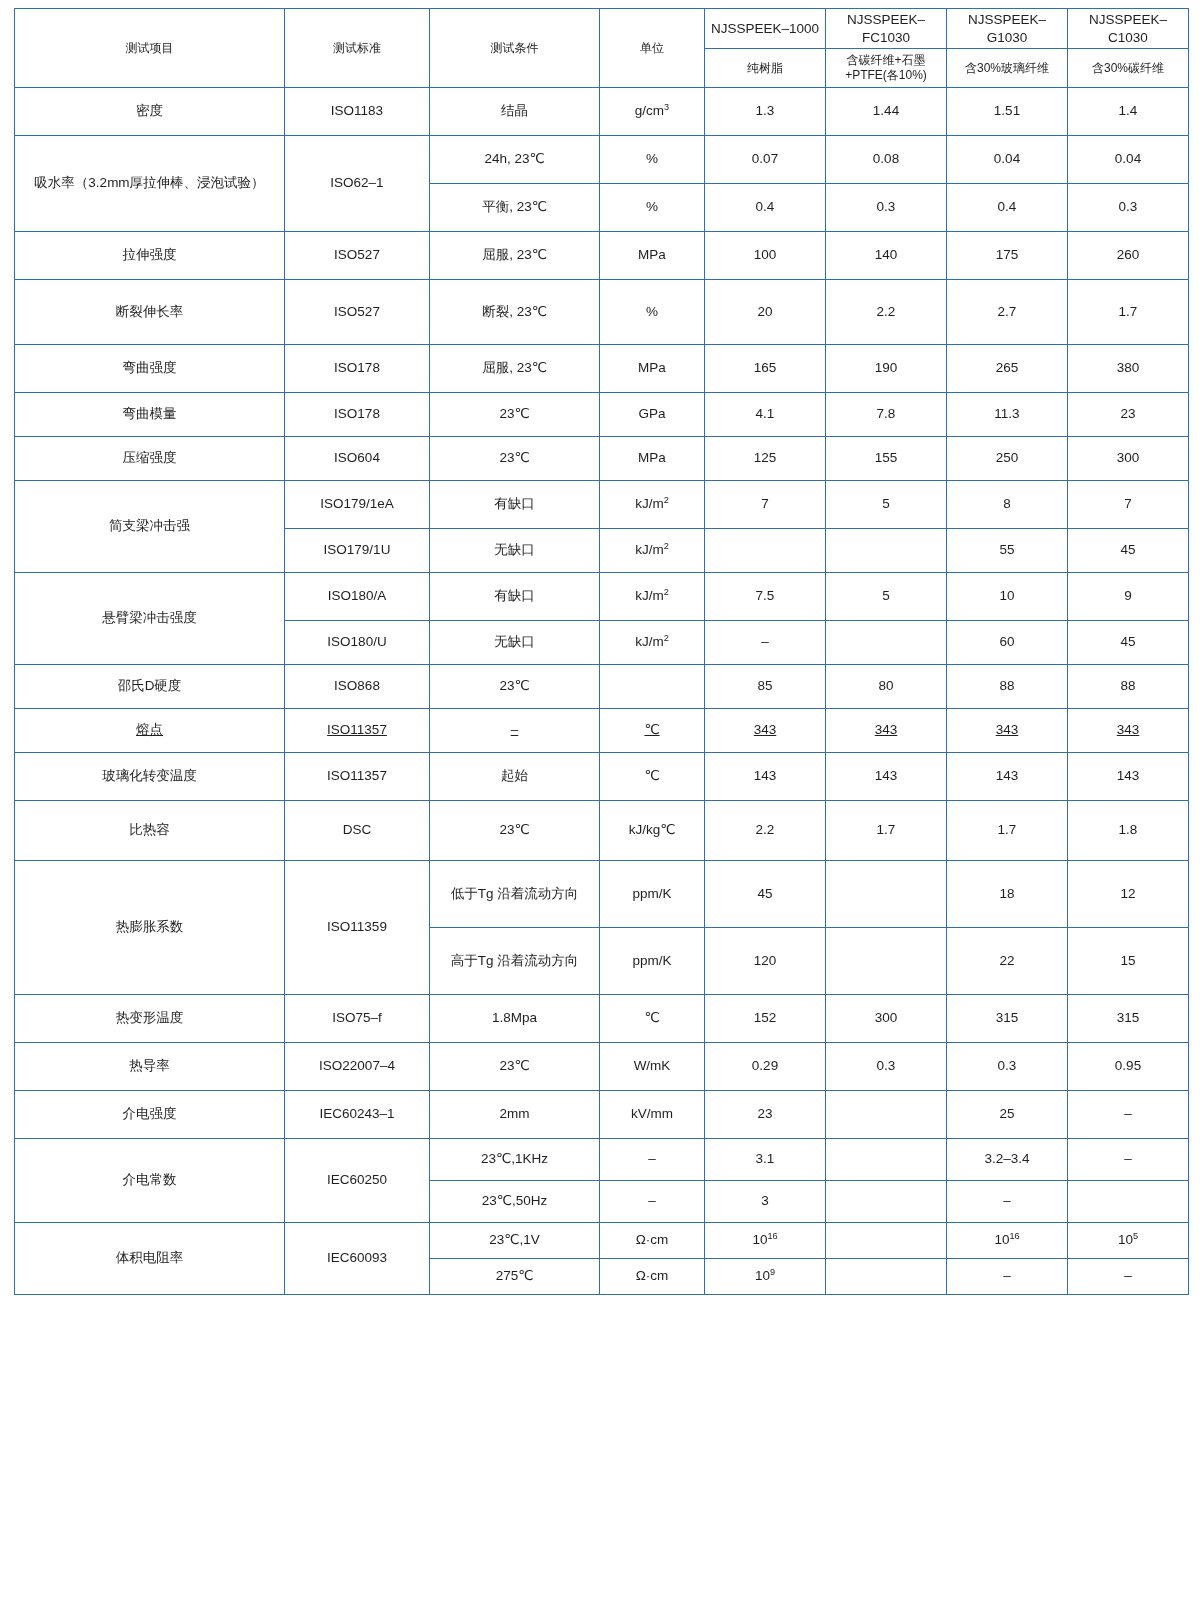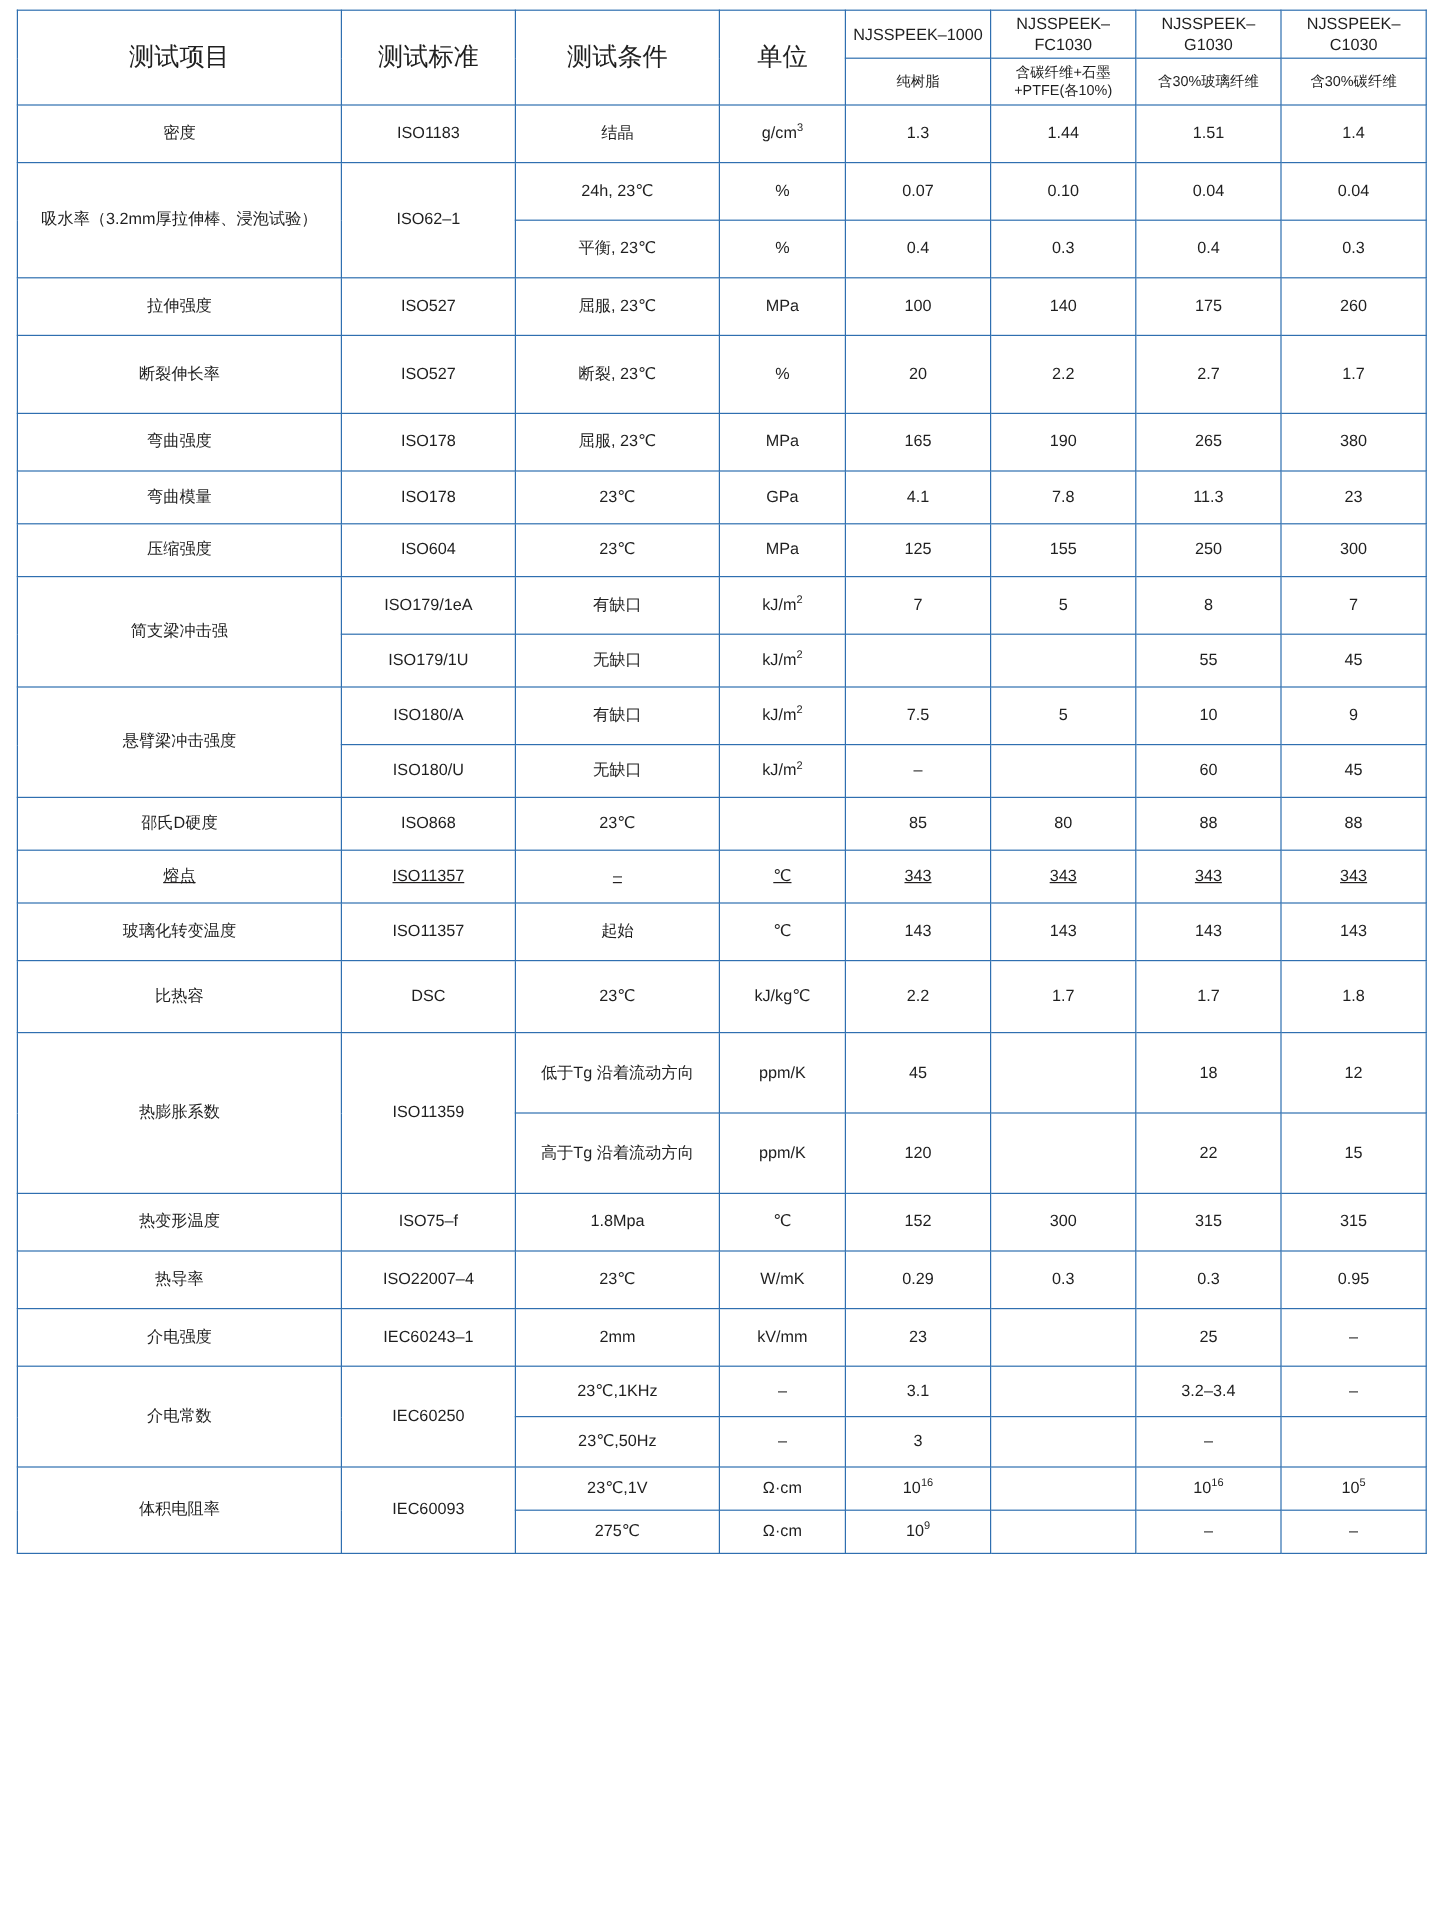--- a/index.html
+++ b/index.html
@@ -37,21 +37,21 @@
     line-height: 1.25;
     background: #ffffff;
   }
   thead th {
     background: #0f5fa6;
     color: #ffffff;
     border: 1px solid #2f6fb0;
     font-weight: normal;
   }
   thead th.head-main {
-    font-size: 21px;
+    font-size: 12px;
   }
   thead th.head-prod {
     font-size: 13.5px;
     line-height: 1.3;
   }
   thead th.head-sub {
     font-size: 12px;
     line-height: 1.25;
     padding: 4px 2px;
   }
@@ -128,21 +128,21 @@
           <td class="val">1.44</td>
           <td class="val">1.51</td>
           <td class="val">1.4</td>
         </tr>
         <tr style="height: 48px;">
           <td class="rowlabel" rowspan="2">吸水率（3.2mm厚拉伸棒、浸泡试验）</td>
           <td class="std" rowspan="2">ISO62–1</td>
           <td class="cond">24h, 23℃</td>
           <td class="unit">%</td>
           <td class="val">0.07</td>
-          <td class="val">0.10</td>
+          <td class="val">0.08</td>
           <td class="val">0.04</td>
           <td class="val">0.04</td>
         </tr>
         <tr style="height: 48px;">
           <td class="cond">平衡, 23℃</td>
           <td class="unit">%</td>
           <td class="val">0.4</td>
           <td class="val">0.3</td>
           <td class="val">0.4</td>
           <td class="val">0.3</td>

